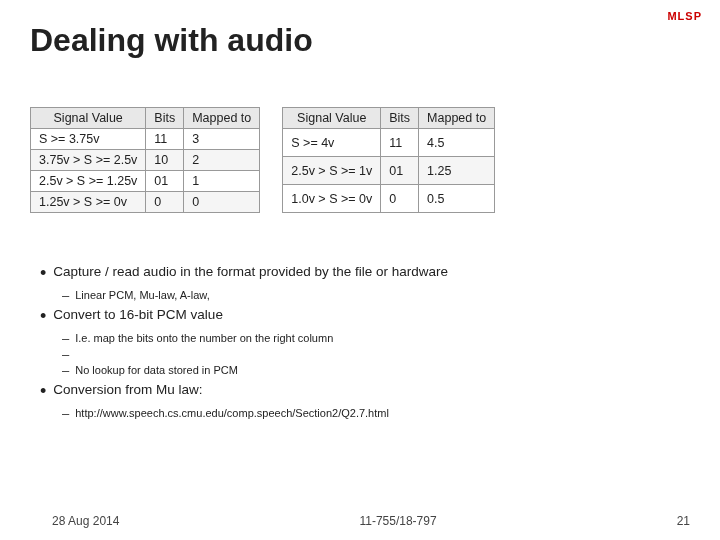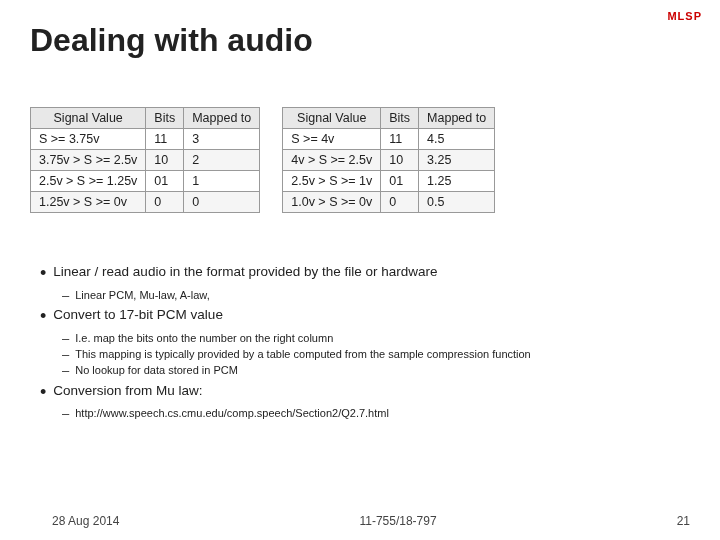--- a/index.html
+++ b/index.html
@@ -180,62 +180,56 @@
           <th>Mapped to</th>
         </tr>
       </thead>
       <tbody id="table2-body">
       <tr>
             <td>S &gt;= 4v</td>
             <td>11</td>
             <td>4.5</td>
           </tr>
           <tr>
-            <td>4v &gt; S &gt;= 2.5v</td>
-            <td>10</td>
-            <td>3.25</td>
-          </tr>
-          <tr>
             <td>2.5v &gt; S &gt;= 1v</td>
             <td>01</td>
             <td>1.25</td>
           </tr>
           <tr>
             <td>1.0v &gt; S &gt;= 0v</td>
             <td>0</td>
             <td>0.5</td>
           </tr>
         </tbody>
     </table>
 
   </div>
 
   <div class="bullets" id="bullets-section">
   <div class="bullet-item">
         <span class="bullet-dot">•</span>
-        <span class="bullet-text">Linear / read audio in the format provided by the file or hardware</span>
+        <span class="bullet-text">Capture / read audio in the format provided by the file or hardware</span>
       </div>
       <div class="sub-bullets">
         <div class="sub-bullet-item">
           <span class="sub-bullet-dash">–</span>
           <span class="sub-bullet-text">Linear PCM, Mu-law, A-law,</span>
         </div>
       </div>
       <div class="bullet-item">
         <span class="bullet-dot">•</span>
-        <span class="bullet-text">Convert to 17-bit PCM value</span>
+        <span class="bullet-text">Convert to 16-bit PCM value</span>
       </div>
       <div class="sub-bullets">
         <div class="sub-bullet-item">
           <span class="sub-bullet-dash">–</span>
           <span class="sub-bullet-text">I.e. map the bits onto the number on the right column</span>
         </div>
         <div class="sub-bullet-item">
           <span class="sub-bullet-dash">–</span>
-          <span class="sub-bullet-text">This mapping is typically provided by a table computed from the sample compression function</span>
         </div>
         <div class="sub-bullet-item">
           <span class="sub-bullet-dash">–</span>
           <span class="sub-bullet-text">No lookup for data stored in PCM</span>
         </div>
       </div>
       <div class="bullet-item">
         <span class="bullet-dot">•</span>
         <span class="bullet-text">Conversion from Mu law:</span>
       </div>

